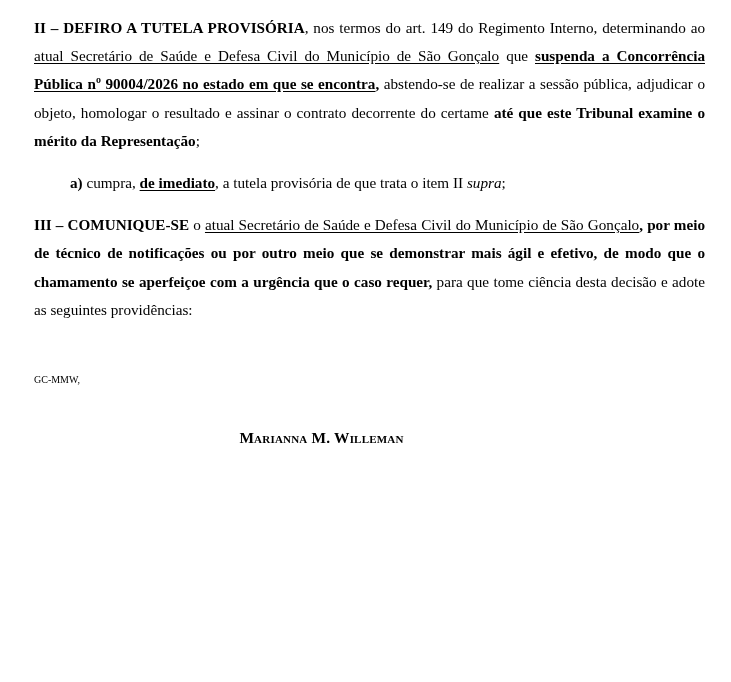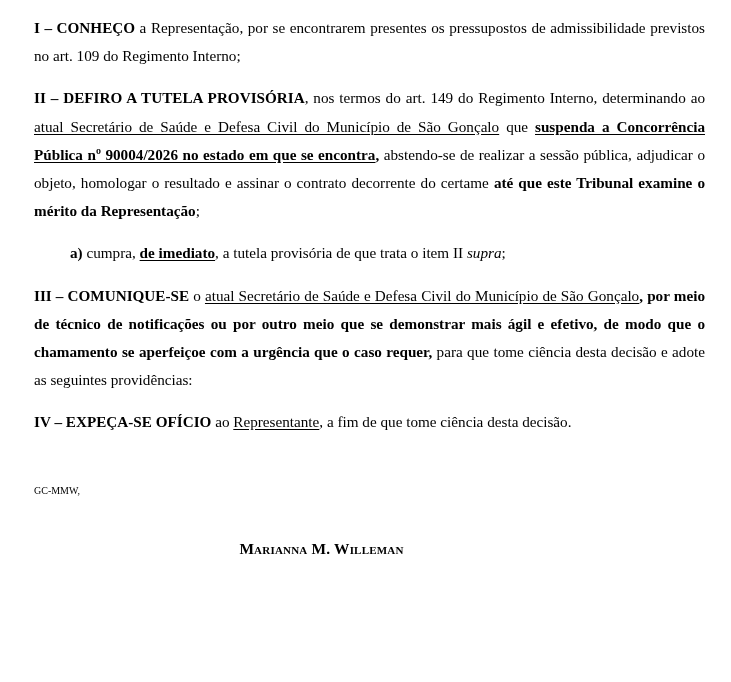--- a/index.html
+++ b/index.html
@@ -63,41 +63,35 @@
   b, .b { font-weight: bold; }
   u, .u { text-decoration: underline; text-underline-offset: 1.5px; }
   i, .i { font-style: italic; }
   .bu { font-weight: bold; text-decoration: underline; text-underline-offset: 1.5px; }
 </style>
 </head>
 <body>
 
 <div class="page">
 
-  <p class="para">
-    <b>I – CONHEÇO</b><span> a Representação, por se encontrarem presentes os pressupostos de admissibilidade previstos no art. 109 do Regimento Interno;</span>
-  </p>
 
   <p class="para">
     <b>II – DEFIRO A TUTELA PROVISÓRIA</b><span>, nos termos do art. 149 do Regimento Interno, determinando ao </span><u>atual Secretário de Saúde e Defesa Civil do Município de São Gonçalo</u><span> que </span><span class="bu">suspenda a Concorrência Pública nº 90004/2026 no estado em que se encontra</span><b>,</b><span> abstendo-se de realizar a sessão pública, adjudicar o objeto, homologar o resultado e assinar o contrato decorrente do certame </span><b>até que este Tribunal examine o mérito da Representação</b><span>;</span>
   </p>
 
   <p class="para item">
     <b>a)</b><span> cumpra, </span><span class="bu">de imediato</span><span>, a tutela provisória de que trata o item II </span><i>supra</i><span>;</span>
   </p>
 
   <p class="para">
     <b>III – COMUNIQUE-SE</b><span> o </span><u>atual Secretário de Saúde e Defesa Civil do Município de São Gonçalo</u><b>,</b><b> por meio de técnico de notificações ou por outro meio que se demonstrar mais ágil e efetivo, de modo que o chamamento se aperfeiçoe com a urgência que o caso requer,</b><span> para que tome ciência desta decisão e adote as seguintes providências:</span>
   </p>
 
 
 
-  <p class="para tight">
-    <b>IV – EXPEÇA-SE OFÍCIO</b><span> ao </span><u>Representante</u><span>, a fim de que tome ciência desta decisão.</span>
-  </p>
 
   <div class="sig-space"></div>
 
   <p class="gc">GC-MMW,</p>
 
   <div class="sig-block">
     <div class="sig-name">Marianna M. Willeman</div>
 
   </div>
 

